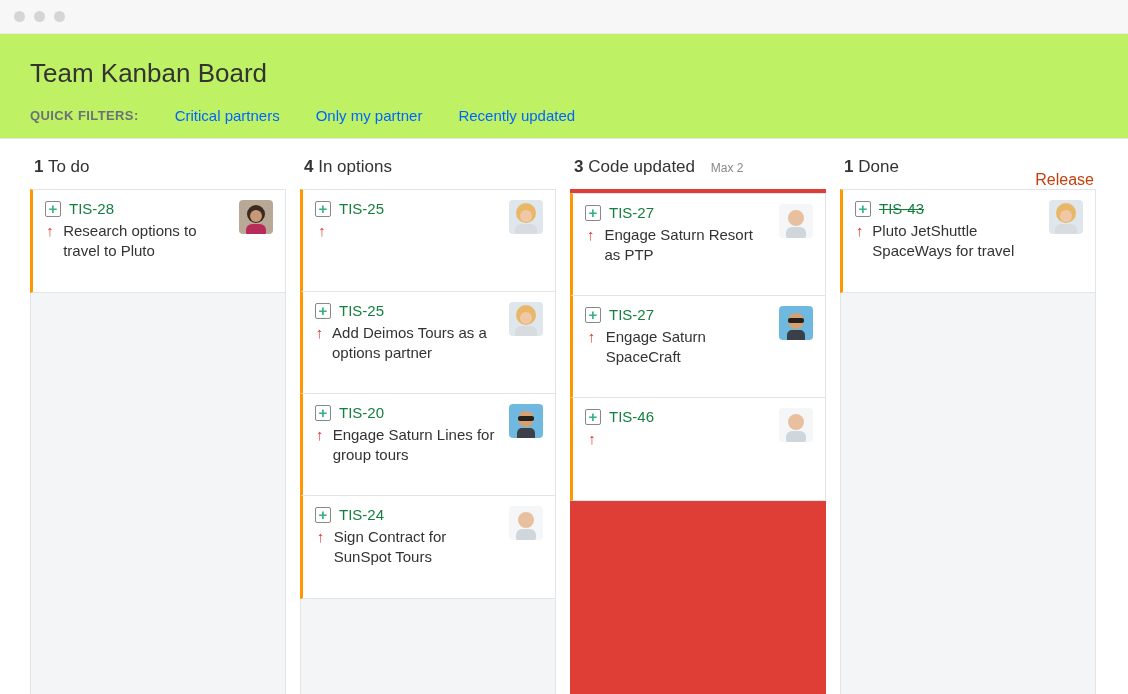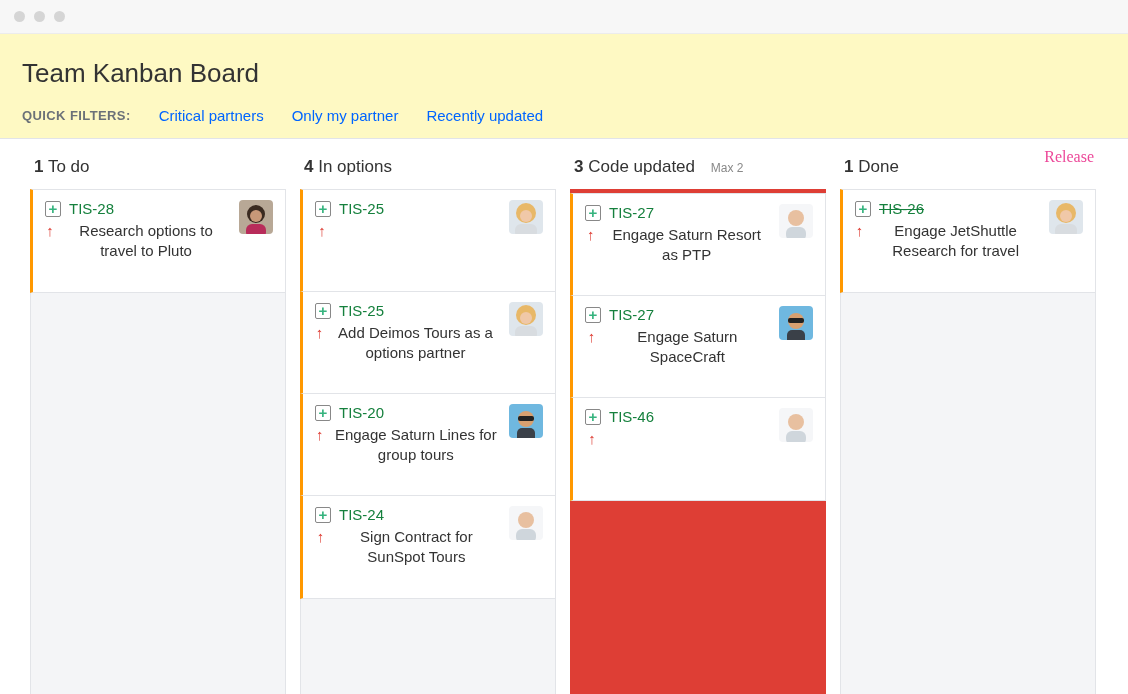--- a/index.html
+++ b/index.html
@@ -19,59 +19,58 @@
     align-items: center;
     padding-left: 14px;
     gap: 9px;
   }
   .traffic-dot {
     width: 11px; height: 11px;
     border-radius: 50%;
     background: #d5d5d5;
   }
   .header {
-    background: #fef9c3;
-    padding: 24px 30px 14px 22px;
+    background: #bef264;
+    padding: 24px 30px 14px 30px;
     border-bottom: 1px solid #e2e4e8;
   }
   .page-title {
     font-size: 26px;
     font-weight: 400;
     color: #333;
     margin-bottom: 18px;
   }
   .filters-row {
     display: flex;
     align-items: center;
-    gap: 28px;
+    gap: 36px;
     font-size: 15px;
   }
   .filters-label {
     text-transform: uppercase;
     font-weight: 700;
     font-size: 13px;
     letter-spacing: 0.4px;
     color: #6b7178;
   }
   .filter-link { color: #0065ff; cursor: pointer; }
   .board-wrap {
     position: relative;
     padding: 10px 30px 0 30px;
     display: flex;
     gap: 14px;
     height: 620px;
   }
   .release-link {
     position: absolute;
     right: 34px;
-    top: 9px;
-    color: #ec4899;
+    top: 32px;
+    color: #c2410c;
     font-size: 16px;
     cursor: pointer;
-    font-family: Liberation Serif, serif;
   }
   .col {
     width: 256px;
     display: flex;
     flex-direction: column;
   }
   .col-header {
     font-size: 17px;
     color: #333;
     padding: 8px 4px 12px 4px;
@@ -124,21 +123,21 @@
     font-weight: 700; color: #36b37e; font-size: 15px; line-height: 1;
   }
   .card-line2 { display: flex; align-items: flex-start; gap: 8px; }
   .priority-arrow {
     color: #de3e35;
     font-size: 15px;
     line-height: 1.3;
     width: 14px;
     text-align: center;
   }
-  .summary { font-size: 15px; color: #333; line-height: 1.35; text-align: center; }
+  .summary { font-size: 15px; color: #333; line-height: 1.35; }
   .avatar {
     width: 34px; height: 34px;
     border-radius: 4px;
     flex-shrink: 0;
     display: flex; align-items: flex-end; justify-content: center;
     overflow: hidden;
   }
   .avatar svg { width: 100%; height: 100%; }
 </style>
 </head>
@@ -312,25 +311,25 @@
         <div class="overflow-block"></div>
       </div>
     </div>
     <div class="col">
       <div class="col-header"><span class="count">1</span> <span>Done</span></div>
       <div class="col-body">
         <div class="card">
           <div class="card-main">
             <div class="card-line1">
               <span class="story-icon">+</span>
-              <span class="issue-key done">TIS-26</span>
-            </div>
-            <div class="card-line2">
-              <span class="priority-arrow">↑</span>
-              <span class="summary">Engage JetShuttle Research for travel</span>
+              <span class="issue-key done">TIS-43</span>
+            </div>
+            <div class="card-line2">
+              <span class="priority-arrow">↑</span>
+              <span class="summary">Pluto JetShuttle SpaceWays for travel</span>
             </div>
           </div>
           <div class="avatar">
             <svg viewBox="0 0 34 34">
               <use href="#av-a2"></use>
             </svg>
           </div>
         </div>
       </div>
     </div>

